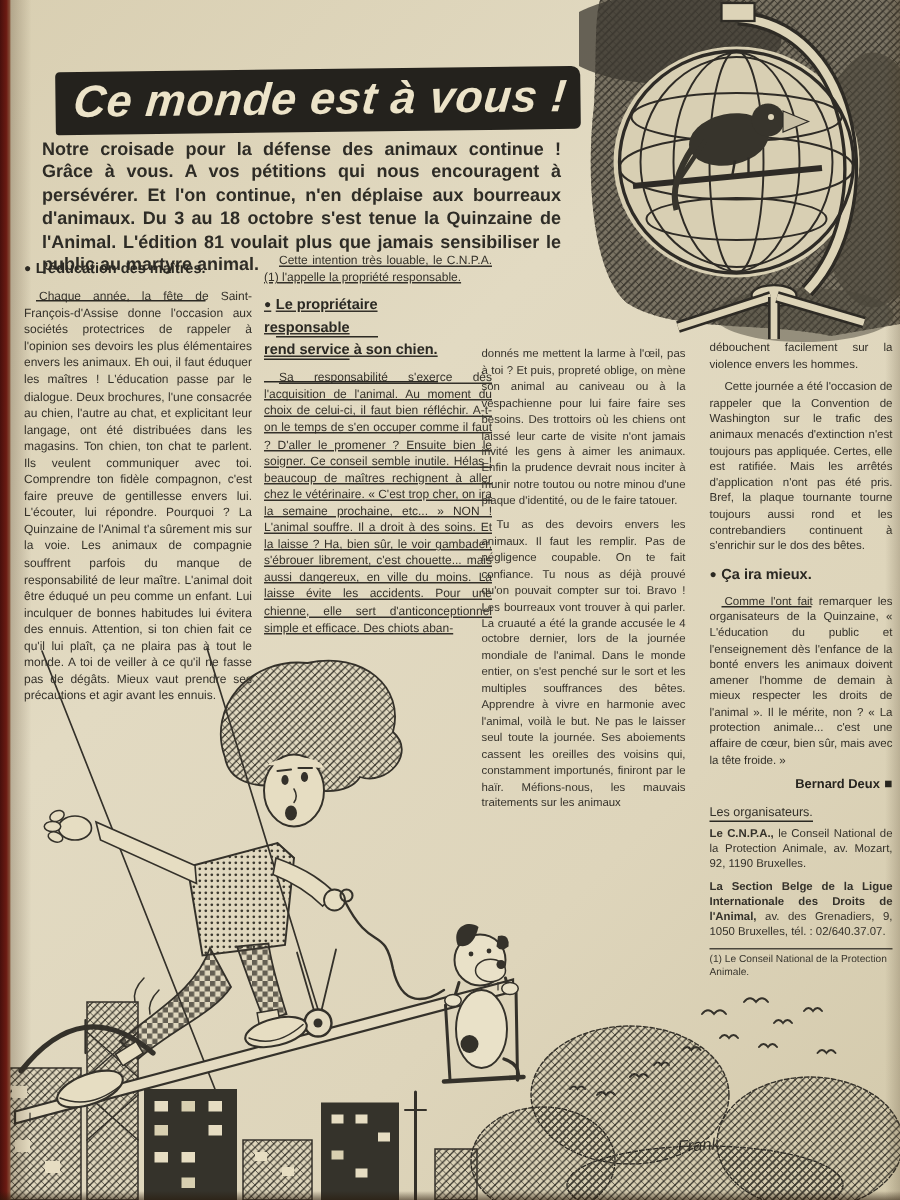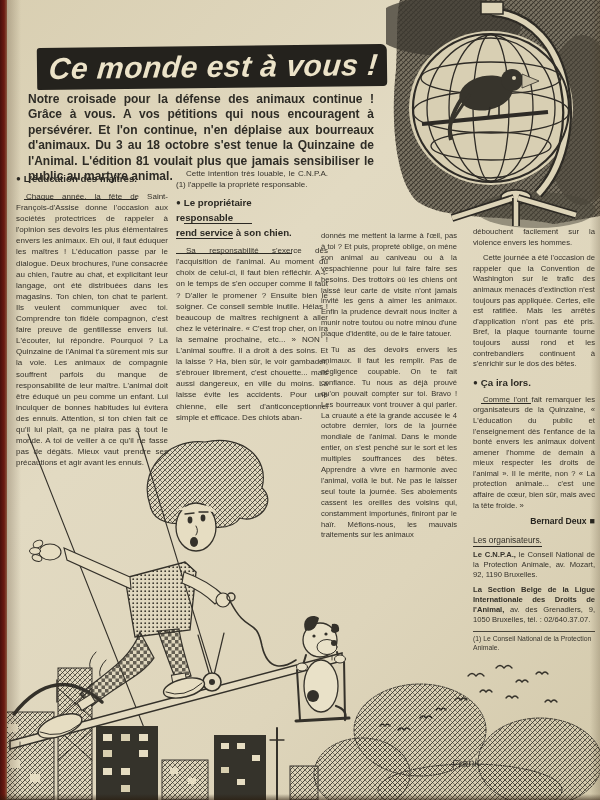--- a/index.html
+++ b/index.html
@@ -10,21 +10,21 @@
   #bottom-shade{position:absolute;left:0;bottom:0;width:600px;height:6px;background:linear-gradient(to top,rgba(40,25,10,.55),rgba(40,25,10,0));}
   #right-shade{position:absolute;right:0;top:0;width:10px;height:800px;background:linear-gradient(to left,rgba(70,55,30,.22),rgba(70,55,30,0));}
 
   #title-banner{position:absolute;left:37px;top:46px;width:350px;height:42px;background:#24221d;transform:rotate(-.7deg);border-radius:3px 6px 4px 2px;display:flex;align-items:center;padding-left:12px;box-sizing:border-box;}
   #title-banner .t{font-style:italic;font-weight:bold;font-size:30px;letter-spacing:.5px;color:#ece3c8;transform:skewX(-6deg);white-space:nowrap;}
 
   #intro{position:absolute;left:28px;top:92px;width:346px;font-weight:bold;font-size:12px;line-height:15.4px;text-align:justify;color:#2e2c26;}
 
   .col{position:absolute;color:#34312a;text-align:justify;}
   #col1{left:16px;top:168px;width:152px;font-size:8px;line-height:11.1px;}
-  #col2{left:176px;top:168px;width:152px;font-size:8px;line-height:11.1px;}
+  #col2{left:176px;top:168px;width:152px;font-size:8px;line-height:11.1px;text-decoration:underline;}
   #col3{left:321px;top:231px;width:136px;font-size:7.6px;line-height:10.9px;}
   #col4{left:473px;top:227px;width:122px;font-size:7.7px;line-height:10.6px;}
   .col p{margin:0 0 5px 0;}
   .col p.ind{text-indent:10px;}
   .head{font-weight:bold;font-size:9.7px;line-height:15px;text-align:left;color:#2b2923;margin:3px 0 5px 0;}
   .head .u{border-bottom:1.2px solid #2b2923;padding-bottom:15px;}
   .head .b{margin-right:3px;font-size:8px;vertical-align:1px;}
   .byline{text-align:right;font-weight:bold;font-size:8.6px;margin-top:2px;color:#26241f;}
   .byline .sq{font-size:9px;margin-left:3px;}
   .orgs{margin-top:8px;font-size:7.6px;line-height:10.2px;}
@@ -264,21 +264,21 @@
 
   <div id="col3" class="col">
     <p>donnés me mettent la larme à l'œil, pas à toi ? Et puis, propreté oblige, on mène son animal au caniveau ou à la vespachienne pour lui faire faire ses besoins. Des trottoirs où les chiens ont laissé leur carte de visite n'ont jamais invité les gens à aimer les animaux. Enfin la prudence devrait nous inciter à munir notre toutou ou notre minou d'une plaque d'identité, ou de le faire tatouer.</p>
     <p class="ind">Tu as des devoirs envers les animaux. Il faut les remplir. Pas de négligence coupable. On te fait confiance. Tu nous as déjà prouvé qu'on pouvait compter sur toi. Bravo ! Les bourreaux vont trouver à qui parler. La cruauté a été la grande accusée le 4 octobre dernier, lors de la journée mondiale de l'animal. Dans le monde entier, on s'est penché sur le sort et les multiples souffrances des bêtes. Apprendre à vivre en harmonie avec l'animal, voilà le but. Ne pas le laisser seul toute la journée. Ses aboiements cassent les oreilles des voisins qui, constamment importunés, finiront par le haïr. Méfions-nous, les mauvais traitements sur les animaux</p>
   </div>
 
   <div id="col4" class="col">
     <p>débouchent facilement sur la violence envers les hommes.</p>
     <p class="ind">Cette journée a été l'occasion de rappeler que la Convention de Washington sur le trafic des animaux menacés d'extinction n'est toujours pas appliquée. Certes, elle est ratifiée. Mais les arrêtés d'application n'ont pas été pris. Bref, la plaque tournante tourne toujours aussi rond et les contrebandiers continuent à s'enrichir sur le dos des bêtes.</p>
     <div class="head">
-      <span class="b">●</span><span class="u">Ça ira lors.</span>
+      <span class="b">●</span><span class="u">Ça ira mieux.</span>
     </div>
     <p class="ind">Comme l'ont fait remarquer les organisateurs de la Quinzaine, « L'éducation du public et l'enseignement dès l'enfance de la bonté envers les animaux doivent amener l'homme de demain à mieux respecter les droits de l'animal ». Il le mérite, non ? « La protection animale... c'est une affaire de cœur, bien sûr, mais avec la tête froide. »</p>
     <div class="byline">
       <span>Bernard Deux</span><span class="sq">■</span>
     </div>
     <div class="orgs">
       <span class="oh">Les organisateurs.</span>
       <p><b>Le C.N.P.A.,</b><span> le Conseil National de la Protection Animale, av. Mozart, 92, 1190 Bruxelles.</span></p>
       <p><b>La Section Belge de la Ligue Internationale des Droits de l'Animal,</b><span> av. des Grenadiers, 9, 1050 Bruxelles, tél. : 02/640.37.07.</span></p>
       <div class="fnote">(1) Le Conseil National de la Protection Animale.</div>

